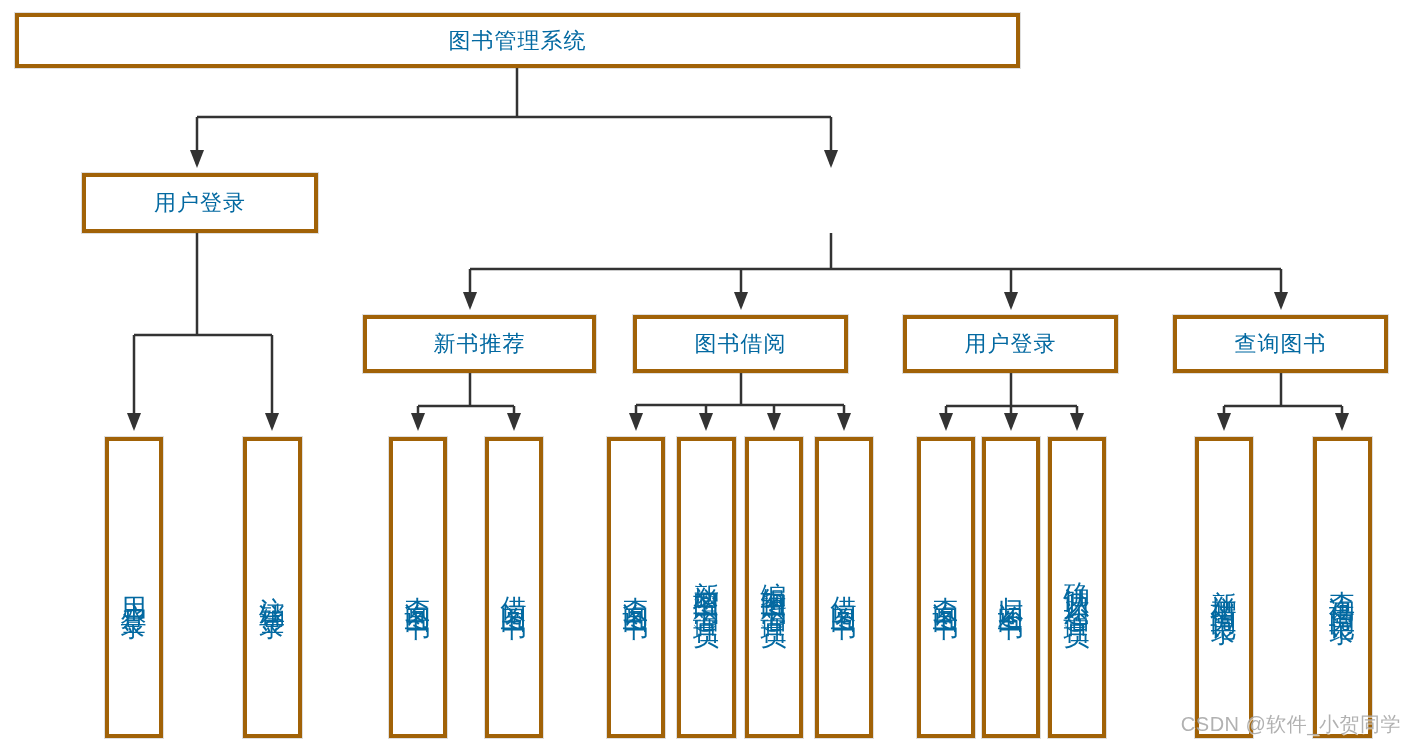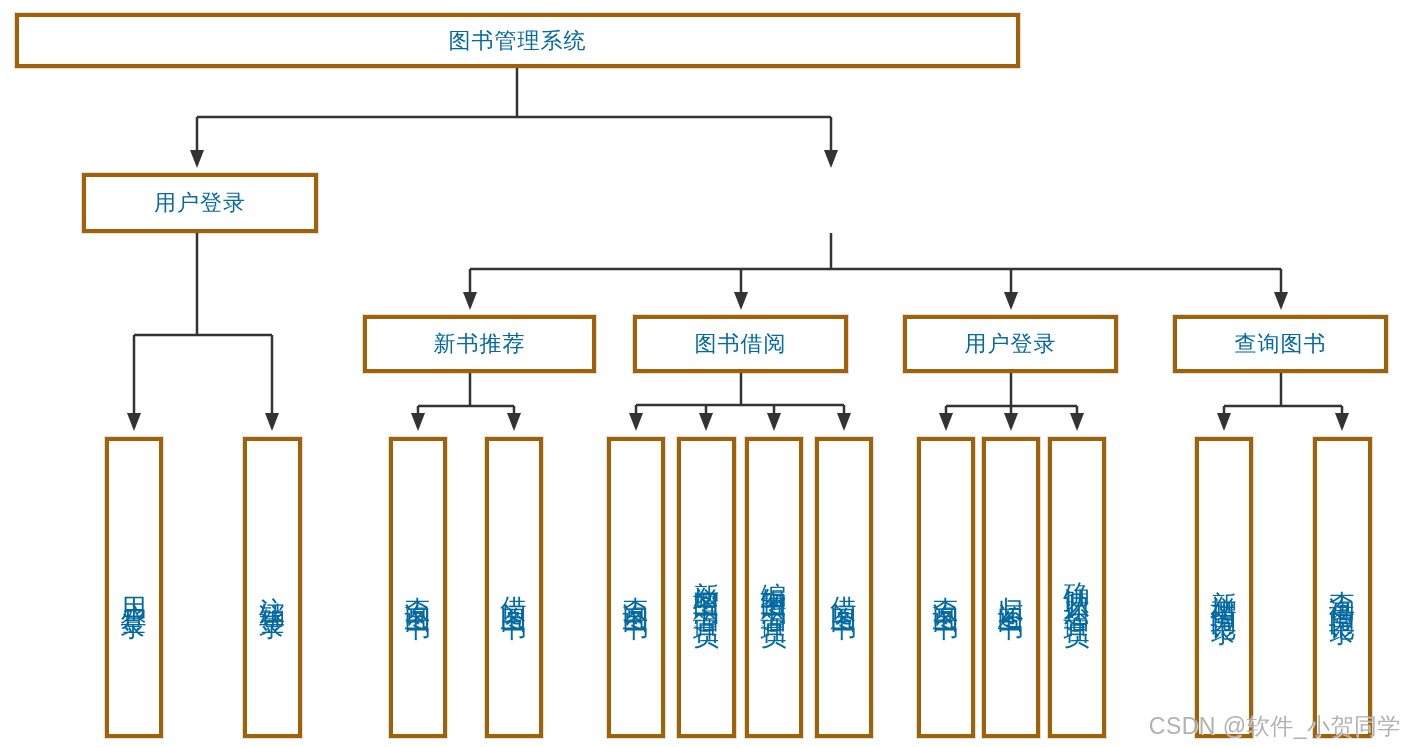--- a/index.html
+++ b/index.html
@@ -43,21 +43,21 @@
     text-orientation: mixed;
     font-size: 26px;
     letter-spacing: 6px;
     line-height: 1;
     white-space: nowrap;
   }
   .watermark {
     position: absolute;
     right: 4px;
     top: 711px;
-    font-size: 23px;
+    font-size: 20px;
     color: #ababab;
     opacity: 0.92;
     letter-spacing: 0.5px;
     z-index: 5;
     text-shadow: 1px 1px 0 rgba(255,255,255,0.75);
     white-space: nowrap;
   }
 </style>
 </head>
 <body>

